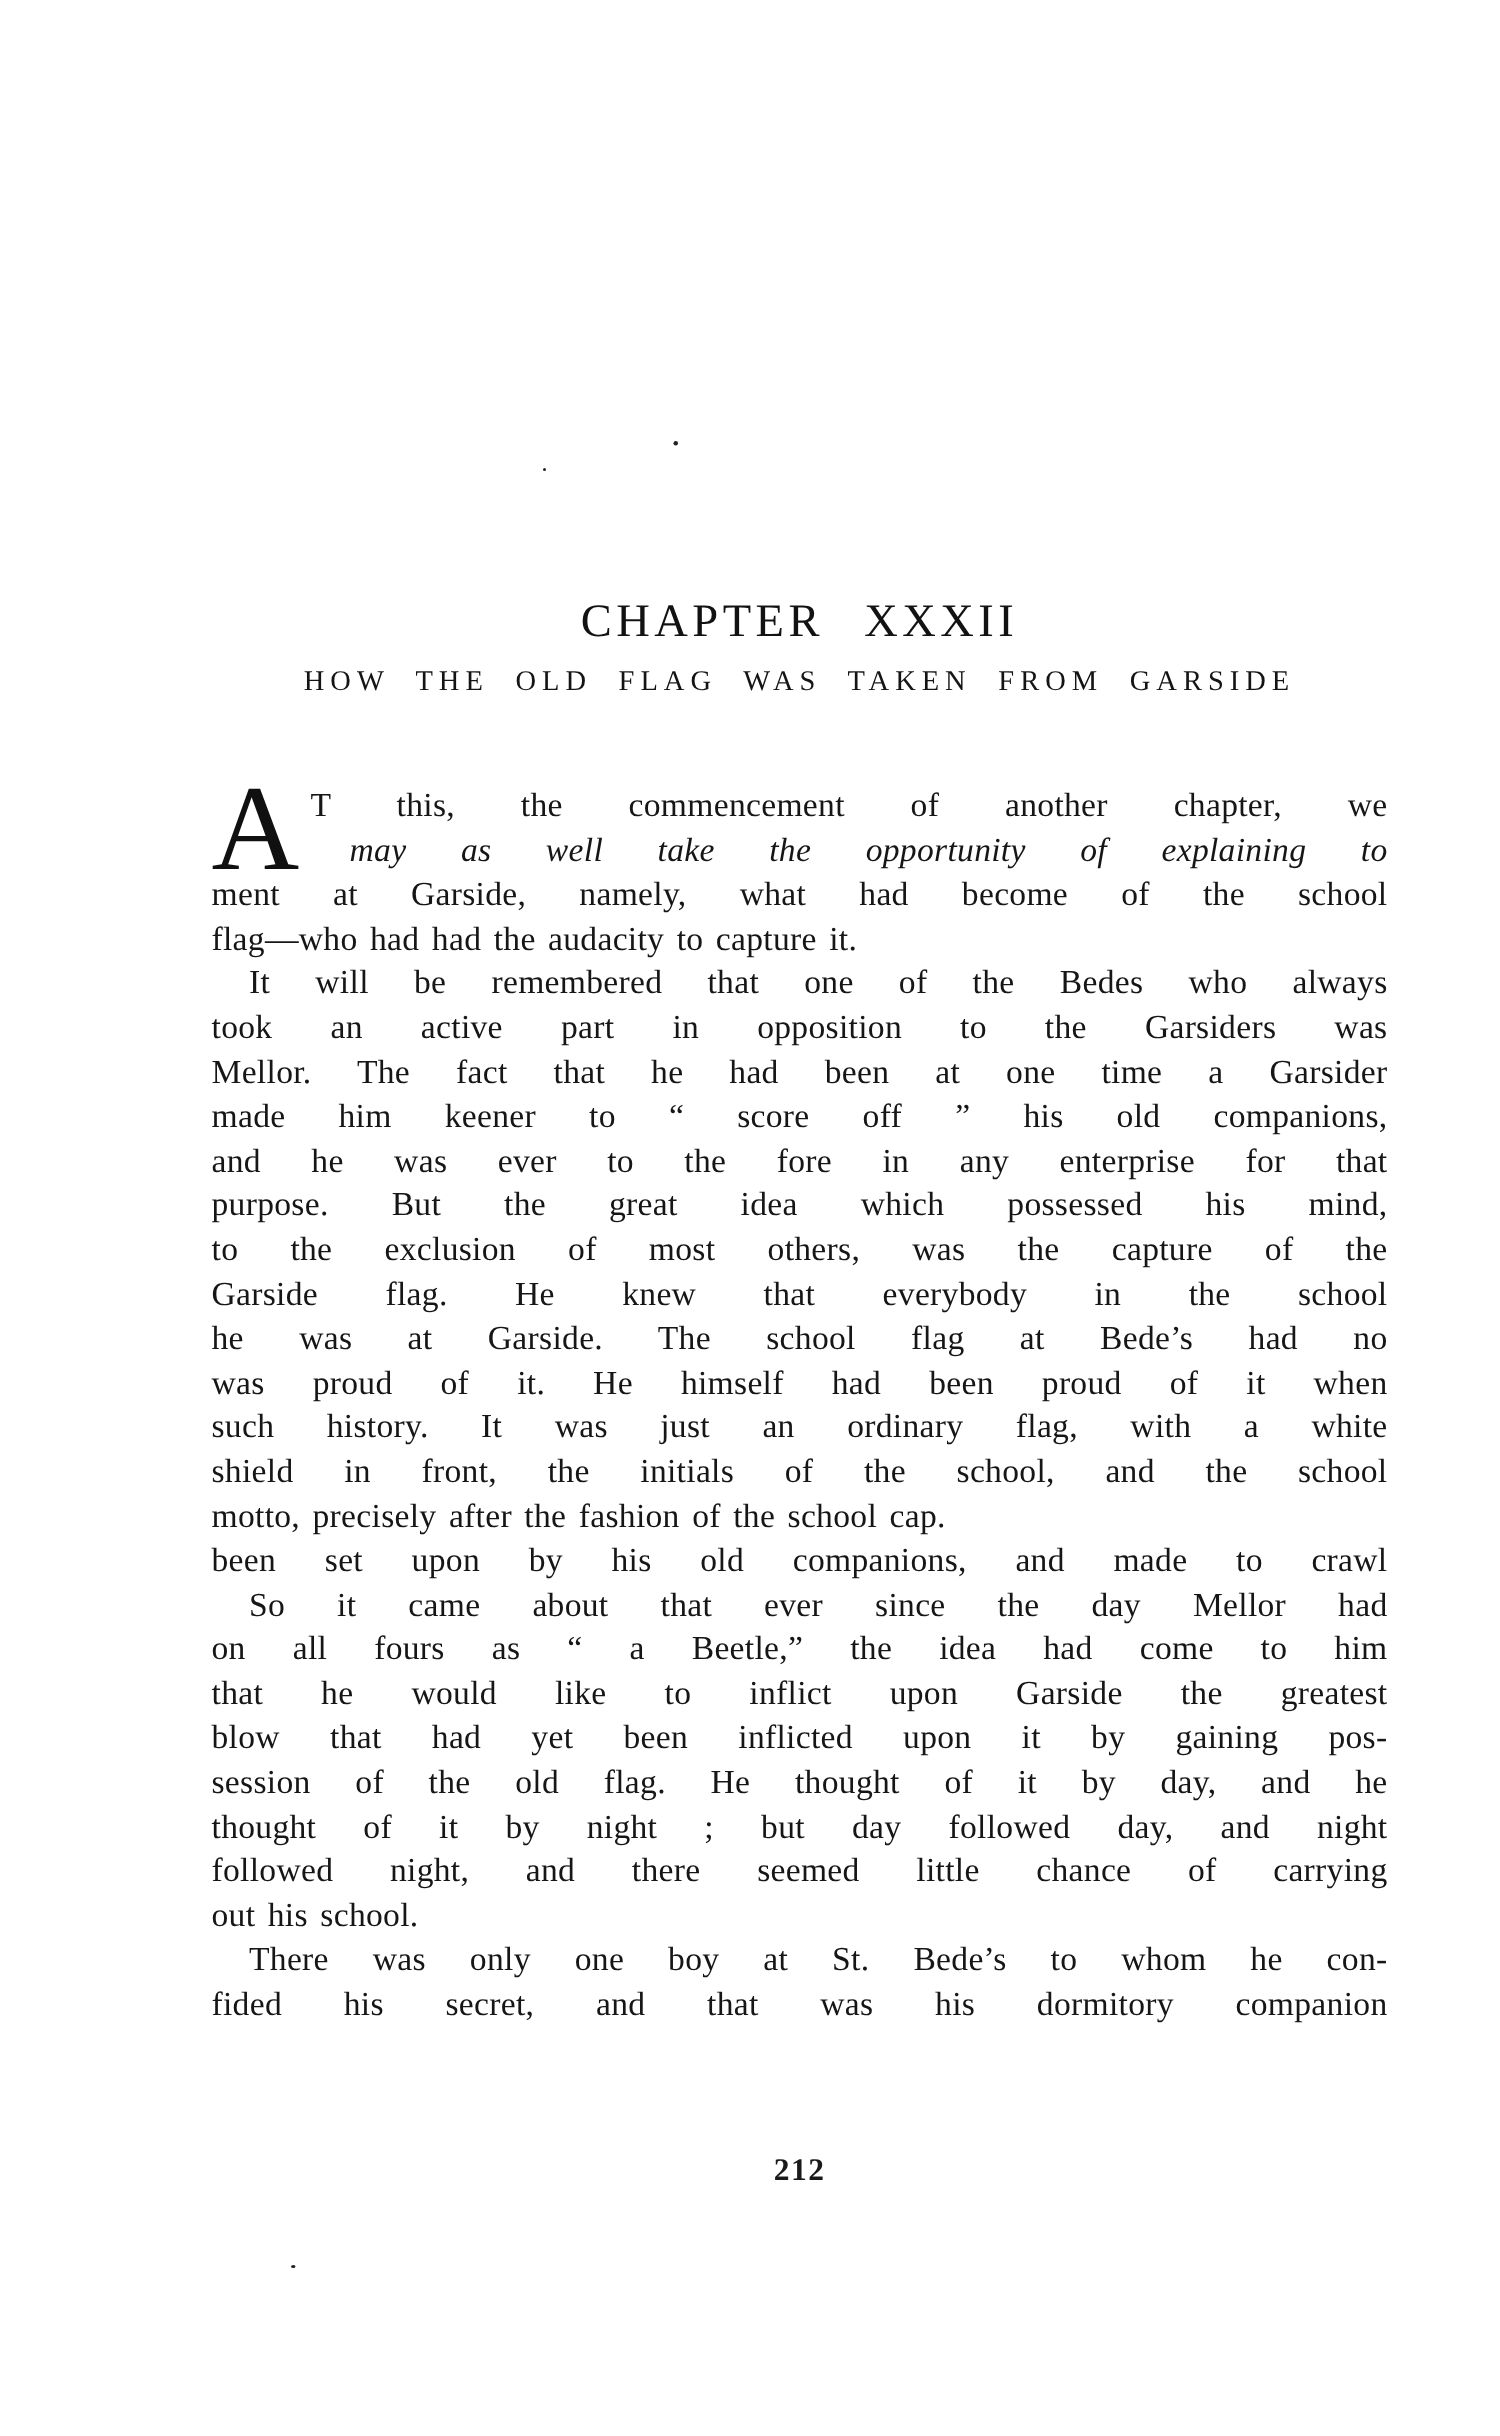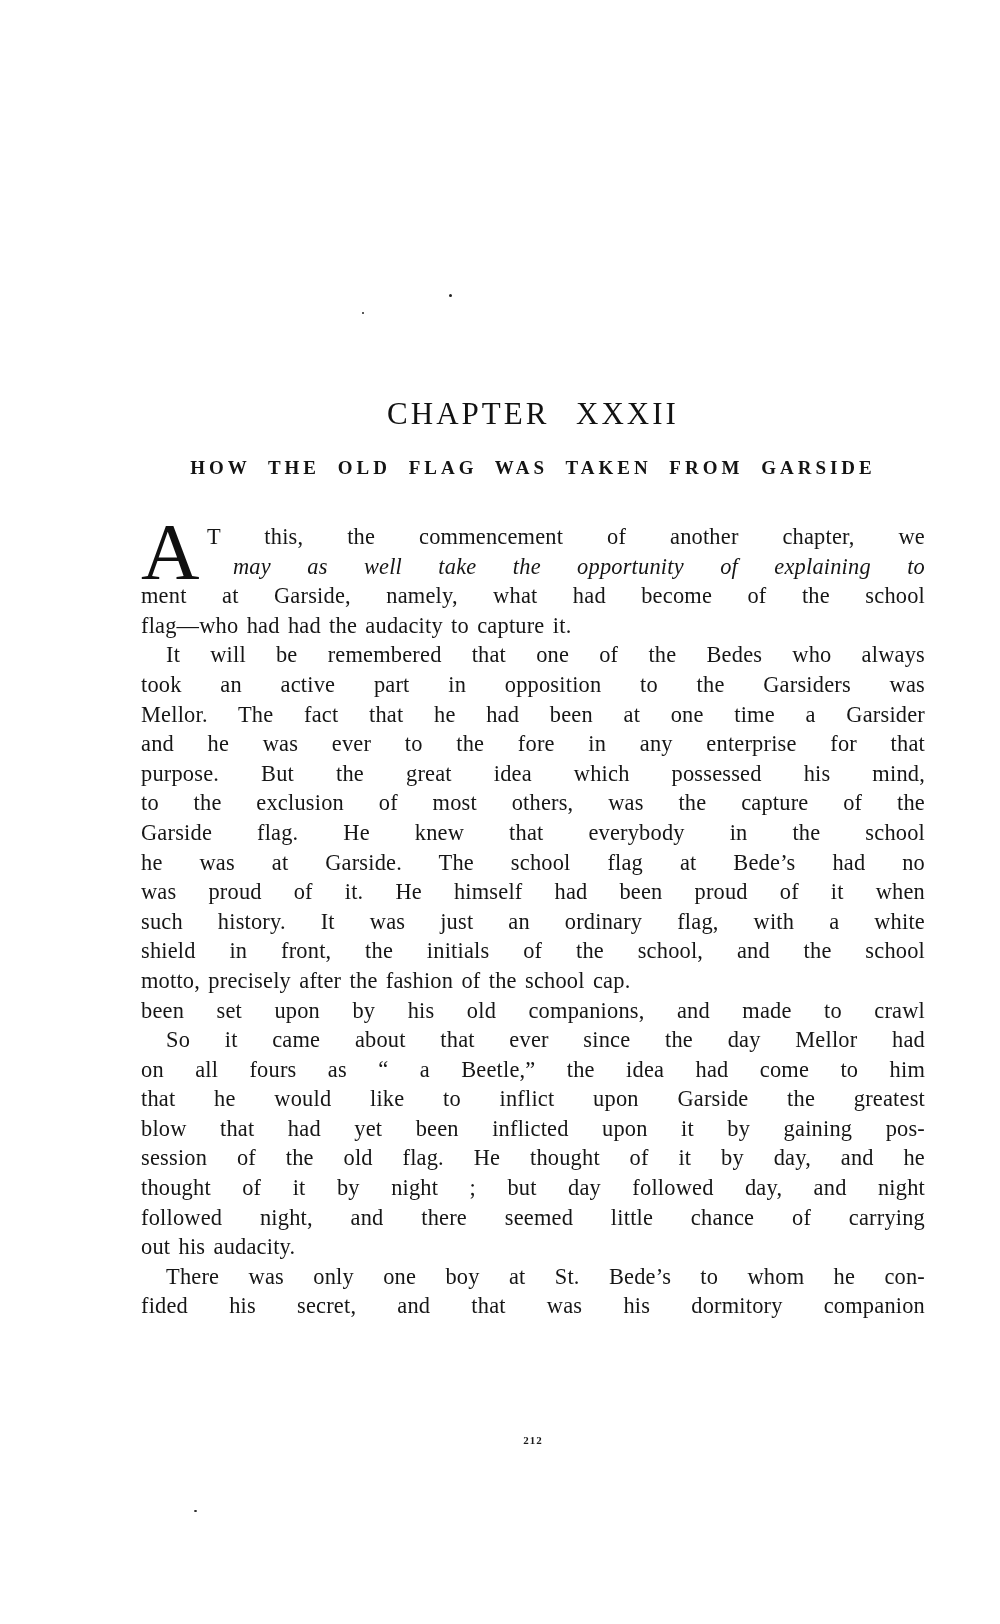--- a/index.html
+++ b/index.html
@@ -31,26 +31,26 @@
     width: 100%;
     text-align: center;
     font-size: 31px;
     letter-spacing: 3px;
     word-spacing: 16px;
     white-space: nowrap;
     color: #121212;
   }
   .chapter-subtitle {
     position: absolute;
-    top: 457px;
+    top: 444px;
     left: 0;
     width: 100%;
     text-align: center;
     font-size: 19px;
-    font-weight: bold;
+    font-weight: normal;
     letter-spacing: 4px;
     word-spacing: 9px;
     white-space: nowrap;
     color: #141414;
   }
   .body-text {
     position: absolute;
     top: 522px;
     left: 0;
     width: 784px;
@@ -78,21 +78,21 @@
     font-size: 81px;
     line-height: 0.72;
     color: #101010;
   }
   .page-number {
     position: absolute;
     top: 1434px;
     left: 0;
     width: 100%;
     text-align: center;
-    font-size: 11px;
+    font-size: 21px;
     font-weight: bold;
     letter-spacing: 1px;
     color: #1a1a1a;
   }
   .speck {
     position: absolute;
     background: #222;
     border-radius: 50%;
   }
   .speck.s1 { left: 416px; top: 294px; width: 3px; height: 3px; }
@@ -121,41 +121,42 @@
         <div class="line dc1">T this, the commencement of another chapter, we</div>
         <div class="line dc2">may as well take the opportunity of explaining to</div>
         <div class="line">ment at Garside, namely, what had become of the school</div>
         <div class="line last">flag—who had had the audacity to capture it.</div>
       </div>
 
       <div class="para">
         <div class="line indent">It will be remembered that one of the Bedes who always</div>
         <div class="line">took an active part in opposition to the Garsiders was</div>
         <div class="line">Mellor.  The fact that he had been at one time a Garsider</div>
+        <div class="line">made him keener to “ score off ” his old companions,</div>
         <div class="line">and he was ever to the fore in any enterprise for that</div>
         <div class="line">purpose.  But the great idea which possessed his mind,</div>
         <div class="line">to the exclusion of most others, was the capture of the</div>
         <div class="line">Garside flag.  He knew that everybody in the school</div>
         <div class="line">he was at Garside.  The school flag at Bede’s had no</div>
         <div class="line">was proud of it.  He himself had been proud of it when</div>
         <div class="line">such history.  It was just an ordinary flag, with a white</div>
         <div class="line">shield in front, the initials of the school, and the school</div>
         <div class="line last">motto, precisely after the fashion of the school cap.</div>
       </div>
 
       <div class="para">
         <div class="line">been set upon by his old companions, and made to crawl</div>
         <div class="line indent">So it came about that ever since the day Mellor had</div>
         <div class="line">on all fours as “ a Beetle,” the idea had come to him</div>
         <div class="line">that he would like to inflict upon Garside the greatest</div>
         <div class="line">blow that had yet been inflicted upon it by gaining pos-</div>
         <div class="line">session of the old flag.  He thought of it by day, and he</div>
         <div class="line">thought of it by night ;  but day followed day, and night</div>
         <div class="line">followed night, and there seemed little chance of carrying</div>
-        <div class="line last">out his audacity.</div>
+        <div class="line last">out his school.</div>
       </div>
 
       <div class="para">
         <div class="line indent">There was only one boy at St. Bede’s to whom he con-</div>
         <div class="line">fided his secret, and that was his dormitory companion</div>
       </div>
 
     </div>
 
     <div class="page-number">212</div>

